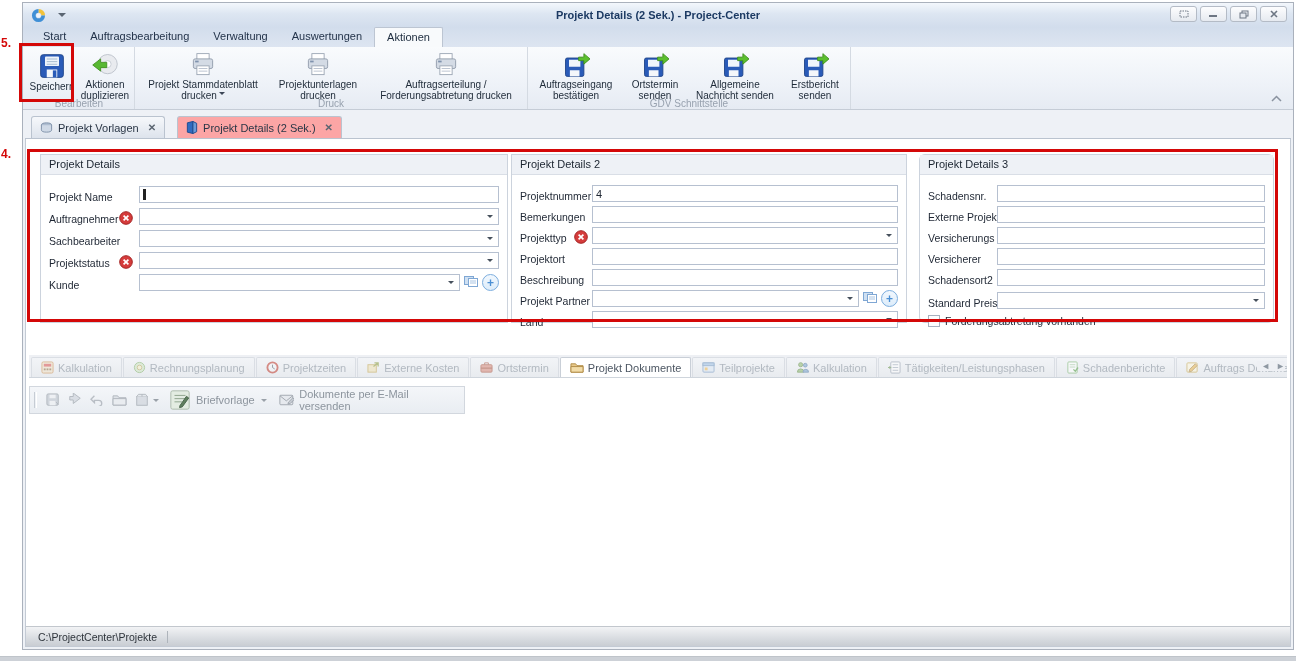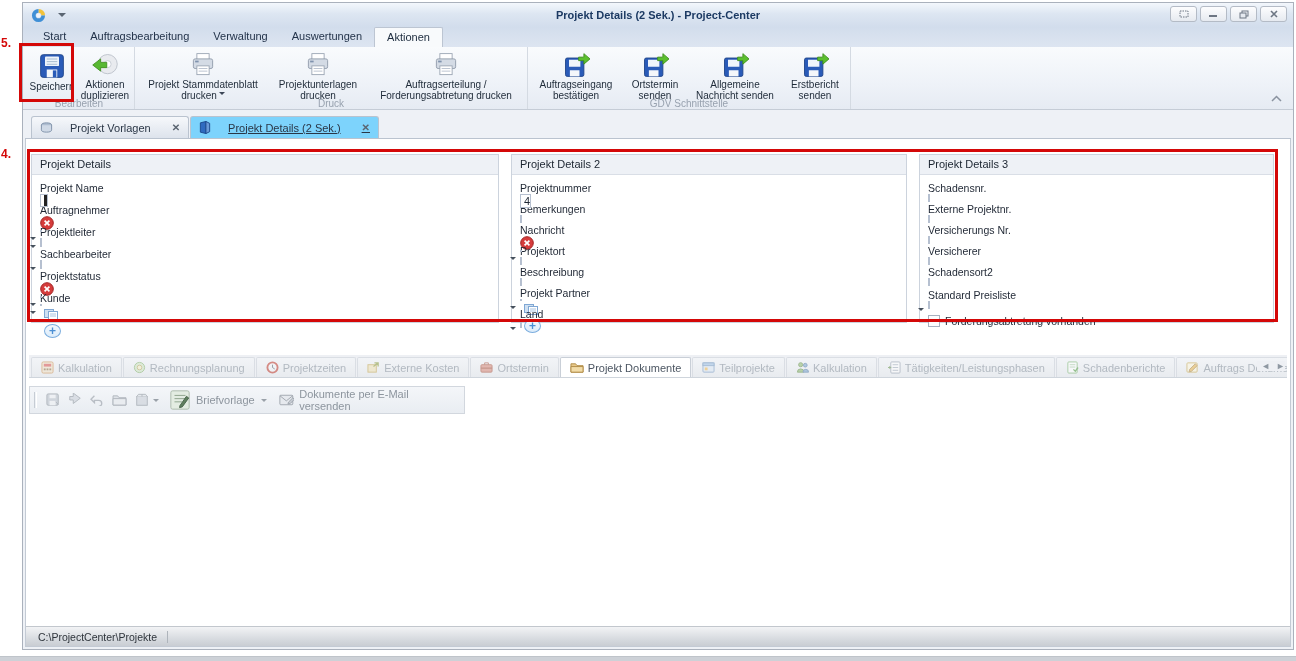--- a/index.html
+++ b/index.html
@@ -37,34 +37,34 @@
   .drop-caret { display:inline-block; width:0; height:0; border:3px solid transparent; border-top-color:#3c4document6; border-top-color:#3c4656; margin-left:2px; vertical-align:1px; }
   .ribbon-collapse { position:absolute; right:10px; bottom:4px; color:#8a93a0; font-size:10px; }
 
   
   .redbox { position:absolute; border:3px solid #d40808; pointer-events:none; }
   .ann-num { position:absolute; left:1px; color:#d40808; font-size:12px; font-weight:bold; font-family:"Liberation Sans",sans-serif; }
 
   
   .doctab-strip { position:absolute; left:2px; top:113px; right:2px; height:23px; display:flex; padding-left:6px;
     background:#eef1f6; border-bottom:1px solid #bac3cf; }
-  .dtab { display:flex; align-items:center; gap:17px; padding:0 8px; font-size:11px; color:#2a3646;
-    border:1px solid #bac3cf; border-bottom:none; border-radius:3px 3px 0 0; margin-right:1px;
+  .dtab { display:flex; align-items:center; gap:5px; padding:0 8px; font-size:11px; color:#2a3646;
+    border:1px solid #bac3cf; border-bottom:none; border-radius:3px 3px 0 0; margin-right:12px;
     background:linear-gradient(#f6f8fb,#dde3ec); }
-  .dtab.active { background:#7dd3fc; font-weight:normal;text-decoration:underline; }
+  .dtab.active { background:#fca5a5; font-weight:normal; }
   .dtab .x { color:#5a6470; font-size:10px; font-weight:bold; margin-left:4px; }
 
   
   .panel { position:absolute; left:2px; top:136px; right:2px; bottom:2px; background:#fff; border:1px solid #c3cad4; border-top:none; }
 
   
   .gbox { position:absolute; top:15px; height:169px; border:1px solid #ccd3dd; background:#fff; }
   .gbox-h { height:20px; background:#eef1f6; border-bottom:1px solid #d9dee6; font-size:11px; color:#1b2430; padding:3px 0 0 8px; }
   .gbody { padding:7px 8px 0 8px; }
-  .frow { display:flex; align-items:flex-start; height:20px; margin-bottom:1px;flex-direction:column; }
+  .frow { display:flex; align-items:flex-end; height:20px; margin-bottom:1px; }
   .g1 .frow { height:21px; }
   .flabel { font-size:10.5px; color:#1e2633; white-space:nowrap; overflow:visible; }
   .g1 .flabel { width:70px; } .g2 .flabel { width:54px; } .g3 .flabel { width:69px; }
   .reqslot { width:20px; display:flex; align-items:center; }
   .g2 .reqslot { width:18px; }
   .tinput, .combo { flex:1; height:17px; border:1px solid #b6c0d0; background:#fff; position:relative; display:flex; align-items:center; }
   .tinput span { font-size:11px; color:#1e2633; padding-left:3px; }
   .caret-line { width:1px; height:11px; background:#222; margin-left:3px; }
   .combo::after { content:""; position:absolute; right:5px; top:6px; width:0; height:0; border:3.5px solid transparent; border-top-color:#46505c; }
   .side-ic { margin-left:4px; }
@@ -307,43 +307,38 @@
           <path d="M1 2 L7 0.5 L7 13.5 L1 12 Z" fill="#2f6bc0" stroke="#1d4a8c"></path>
           <path d="M7 0.5 L11 2.5 L11 11.5 L7 13.5 Z" fill="#6b9bd8" stroke="#1d4a8c"></path>
         </svg>
         <span>Projekt Details (2 Sek.)</span>
         <span class="x">✕</span>
       </div>
     </div>
 
     <div class="panel">
 
-      <div class="gbox g1" style="left:5px; width:468px;">
+      <div class="gbox g1" style="left:14px; width:468px;">
         <div class="gbox-h">Projekt Details</div>
         <div class="gbody">
           <div class="frow">
             <span class="flabel">Projekt Name</span>
             <span class="reqslot"></span>
             <div class="tinput">
                 <span class="caret-line"></span>
               </div>
           </div>
           <div class="frow">
             <span class="flabel">Auftragnehmer</span>
             <span class="reqslot">
               <svg width="14" height="14" viewBox="0 0 14 14">
                 <circle cx="7" cy="7" r="6.3" fill="#d53c3c" stroke="#a32424"></circle>
                 <path d="M4.6 4.6 l4.8 4.8 M9.4 4.6 l-4.8 4.8" stroke="#fff" stroke-width="1.7"></path>
               </svg>
               </span>
-            <div class="combo"></div>
-          </div>
-          <div class="frow">
-            <span class="flabel">Projektleiter</span>
-            <span class="reqslot"></span>
             <div class="combo"></div>
           </div>
           <div class="frow">
             <span class="flabel">Sachbearbeiter</span>
             <span class="reqslot"></span>
             <div class="combo"></div>
           </div>
           <div class="frow">
             <span class="flabel">Projektstatus</span>
             <span class="reqslot">
@@ -380,21 +375,21 @@
             <div class="tinput">
                 <span>4</span>
               </div>
           </div>
           <div class="frow">
             <span class="flabel">Bemerkungen</span>
             <span class="reqslot"></span>
             <div class="tinput"></div>
           </div>
           <div class="frow">
-            <span class="flabel">Nachricht</span>
+            <span class="flabel">Projekttyp</span>
             <span class="reqslot">
               <svg width="14" height="14" viewBox="0 0 14 14">
                 <circle cx="7" cy="7" r="6.3" fill="#d53c3c" stroke="#a32424"></circle>
                 <path d="M4.6 4.6 l4.8 4.8 M9.4 4.6 l-4.8 4.8" stroke="#fff" stroke-width="1.7"></path>
               </svg>
               </span>
             <div class="combo"></div>
           </div>
           <div class="frow">
             <span class="flabel">Projektort</span>
@@ -421,21 +416,21 @@
             <span class="plus-btn">+</span>
           </div>
           <div class="frow">
             <span class="flabel">Land</span>
             <span class="reqslot"></span>
             <div class="combo"></div>
           </div>
         </div>
       </div>
 
-      <div class="gbox g3" style="left:893px; width:355px;">
+      <div class="gbox g3" style="left:893px; width:355px;border-radius:6px;">
         <div class="gbox-h">Projekt Details 3</div>
         <div class="gbody">
           <div class="frow">
             <span class="flabel">Schadensnr.</span>
             <div class="tinput"></div>
           </div>
           <div class="frow">
             <span class="flabel">Externe Projektnr.</span>
             <div class="tinput"></div>
           </div>

